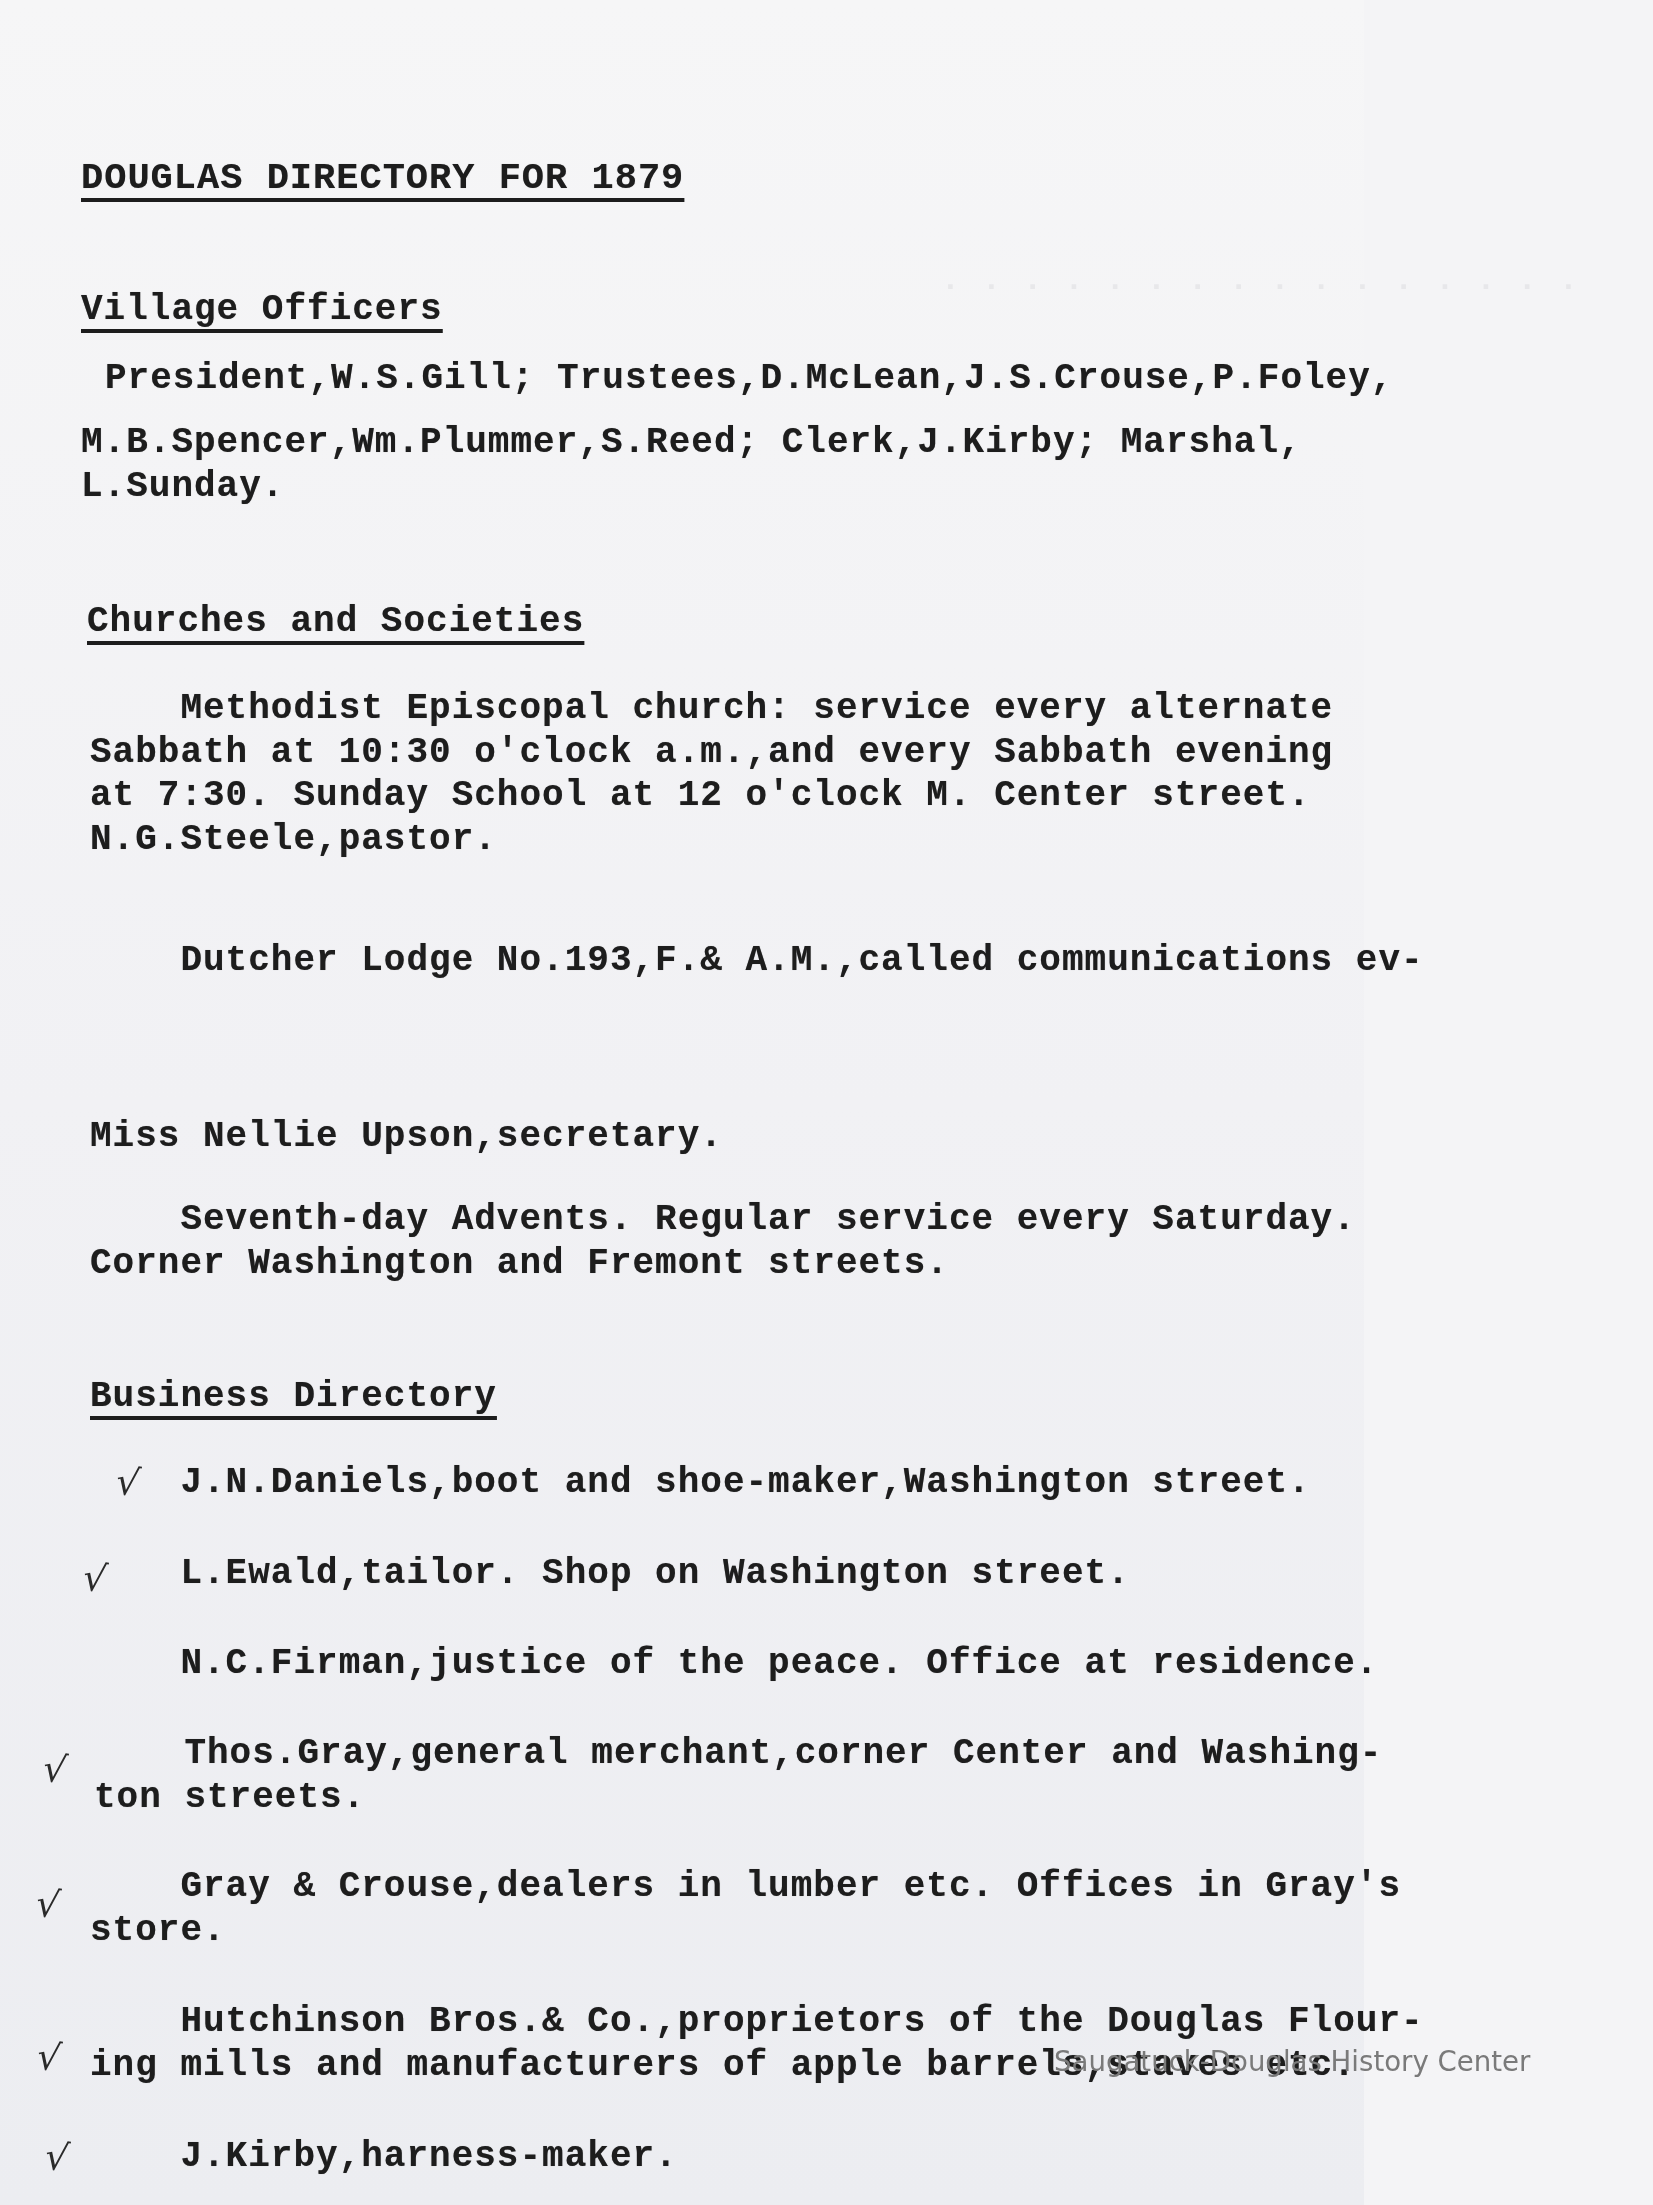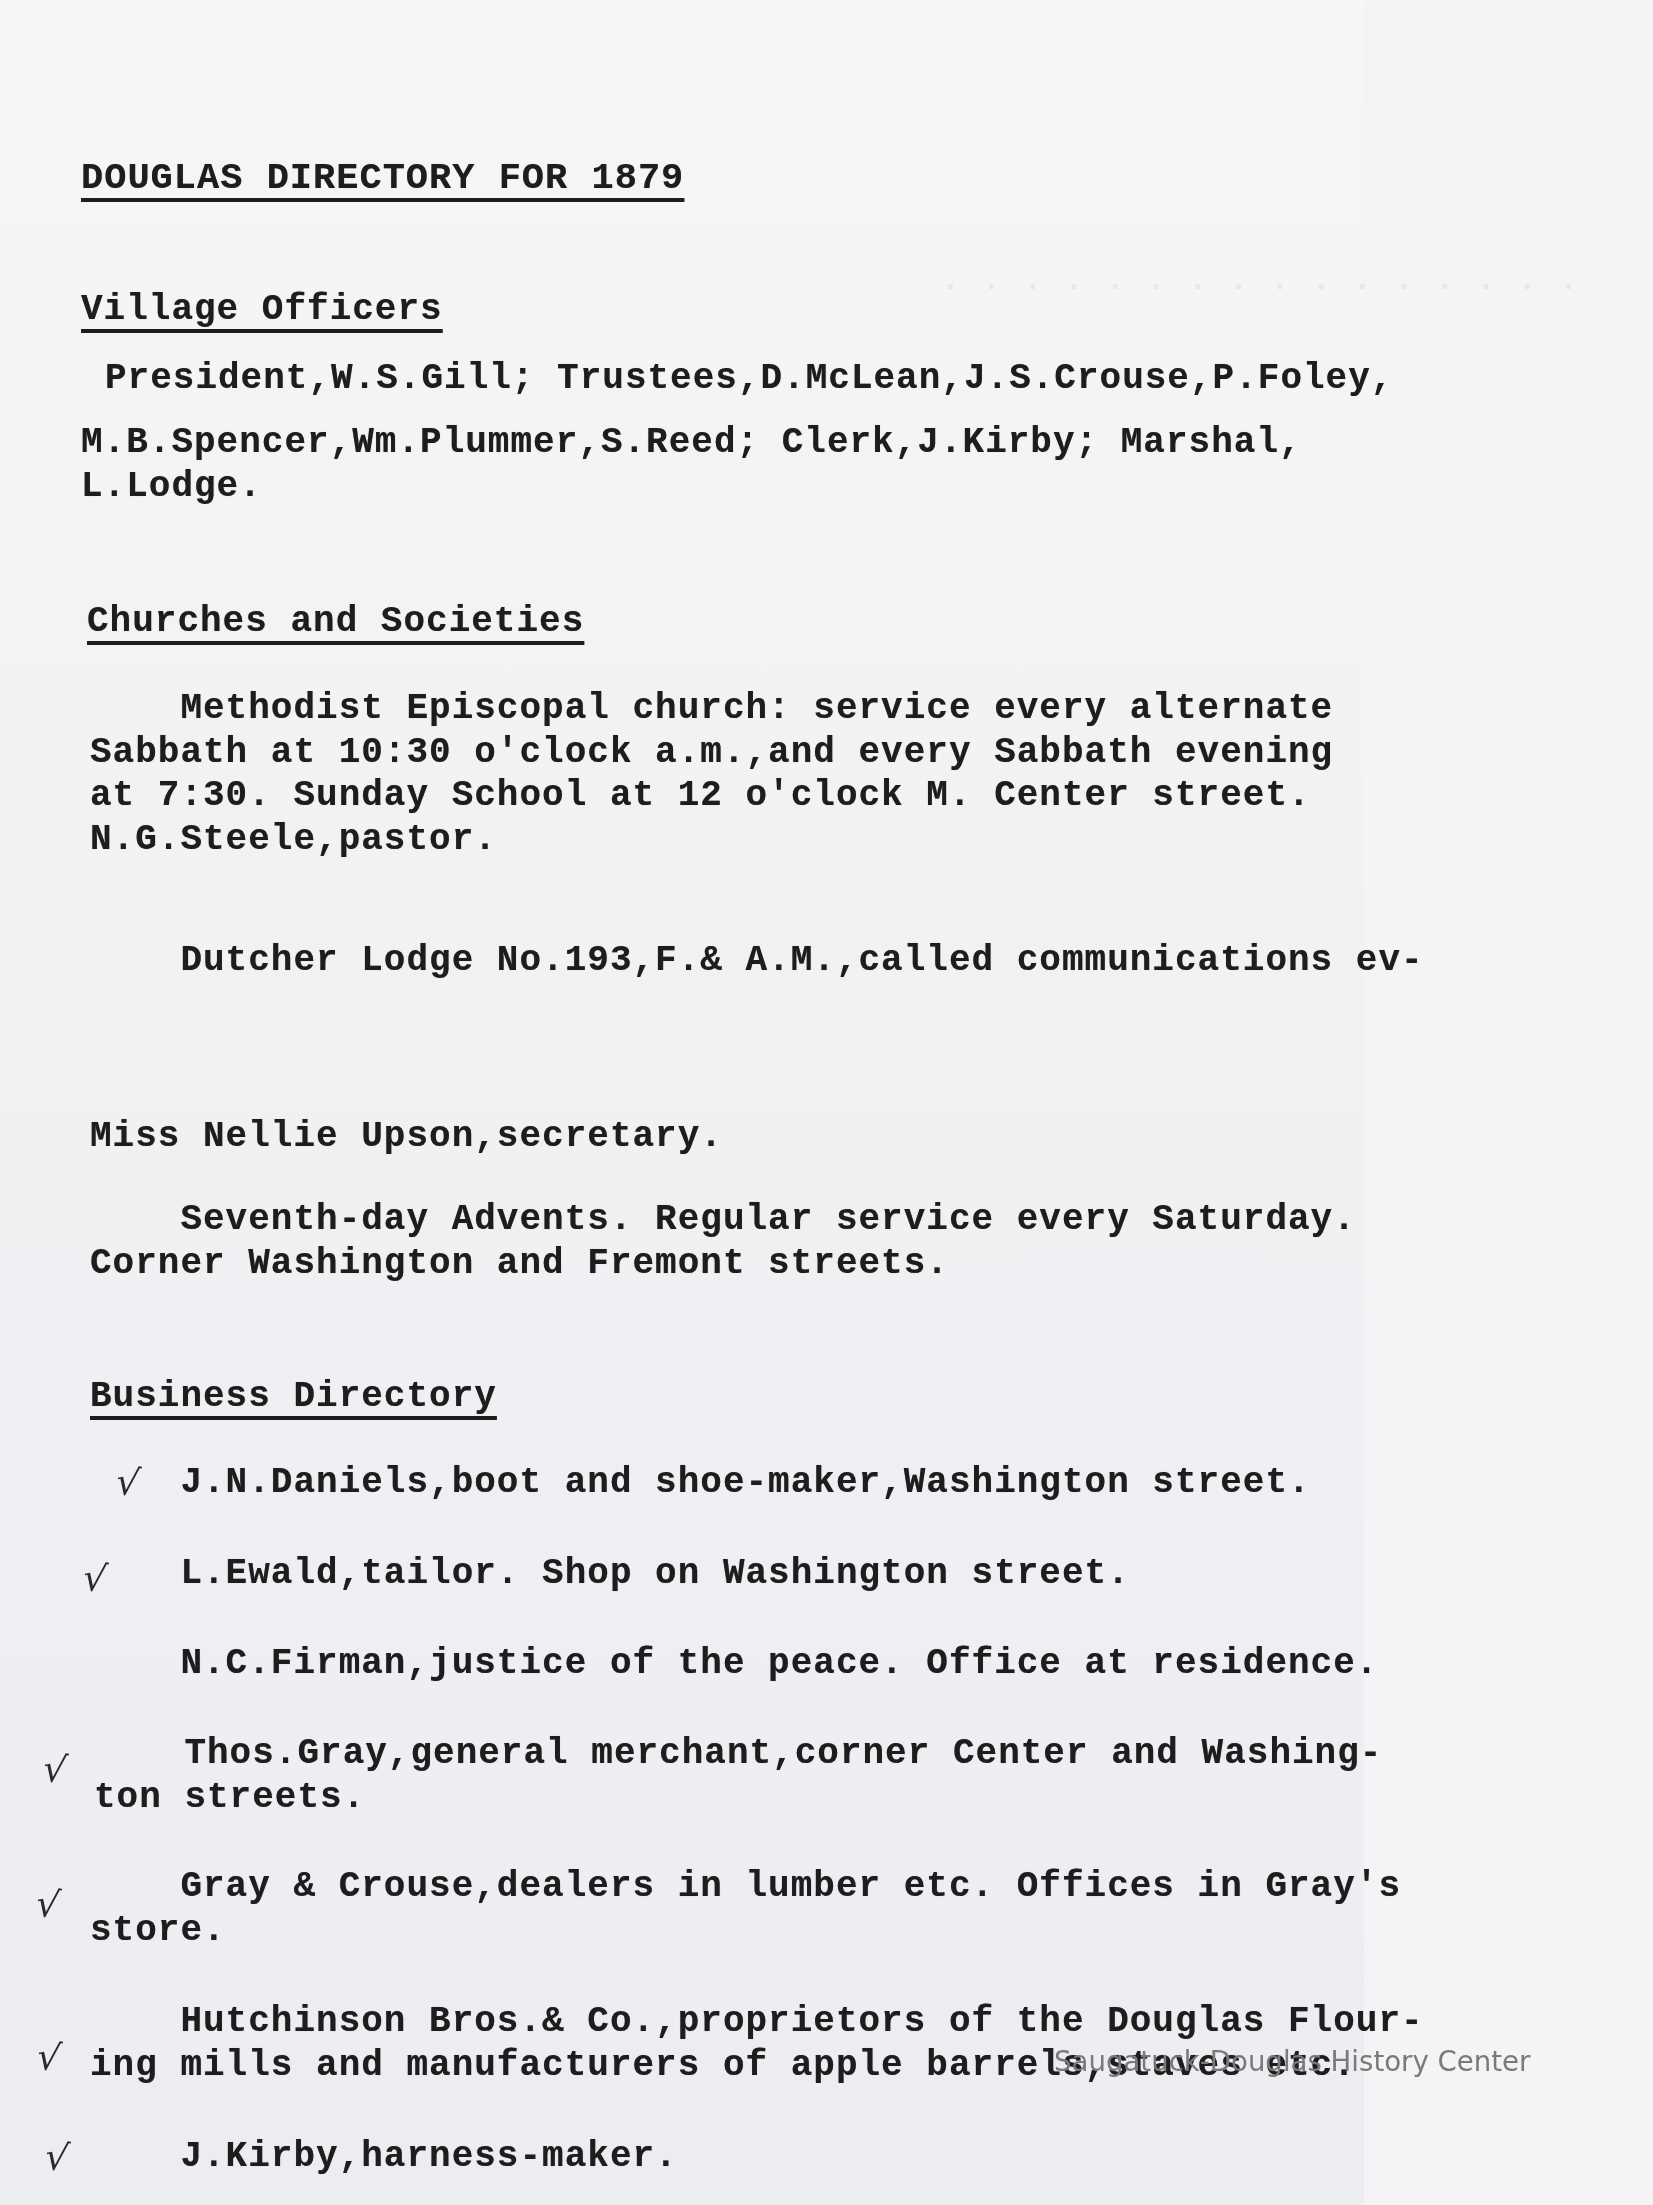--- a/index.html
+++ b/index.html
@@ -72,21 +72,21 @@
 
 <div class="page">
 
   <div class="bleed" style="top:262px;">  . . . . . .  . . .  . . . . . . .</div>
 
   <div class="line heading" style="left:81px; top:157px; font-size:37px;">DOUGLAS DIRECTORY FOR 1879</div>
 
   <div class="line heading" style="left:81px; top:289px;">Village Officers</div>
   <div class="line" style="left:81px; top:358px;margin-left:24px;">President,W.S.Gill; Trustees,D.McLean,J.S.Crouse,P.Foley,</div>
   <div class="line" style="left:81px; top:422px;">M.B.Spencer,Wm.Plummer,S.Reed; Clerk,J.Kirby; Marshal,</div>
-  <div class="line" style="left:81px; top:466px;">L.Lodge.</div>
+  <div class="line" style="left:81px; top:466px;">L.Sunday.</div>
 
   <div class="line heading" style="left:87px; top:601px;">Churches and Societies</div>
 
   <div class="line" style="left:90px; top:688px;">    Methodist Episcopal church: service every alternate</div>
   <div class="line" style="left:90px; top:732px;">Sabbath at 10:30 o'clock a.m.,and every Sabbath evening</div>
   <div class="line" style="left:90px; top:775px;">at 7:30. Sunday School at 12 o'clock M. Center street.</div>
   <div class="line" style="left:90px; top:819px;">N.G.Steele,pastor.</div>
 
   <div class="line" style="left:90px; top:940px;">    Dutcher Lodge No.193,F.&amp; A.M.,called communications ev-</div>
 

